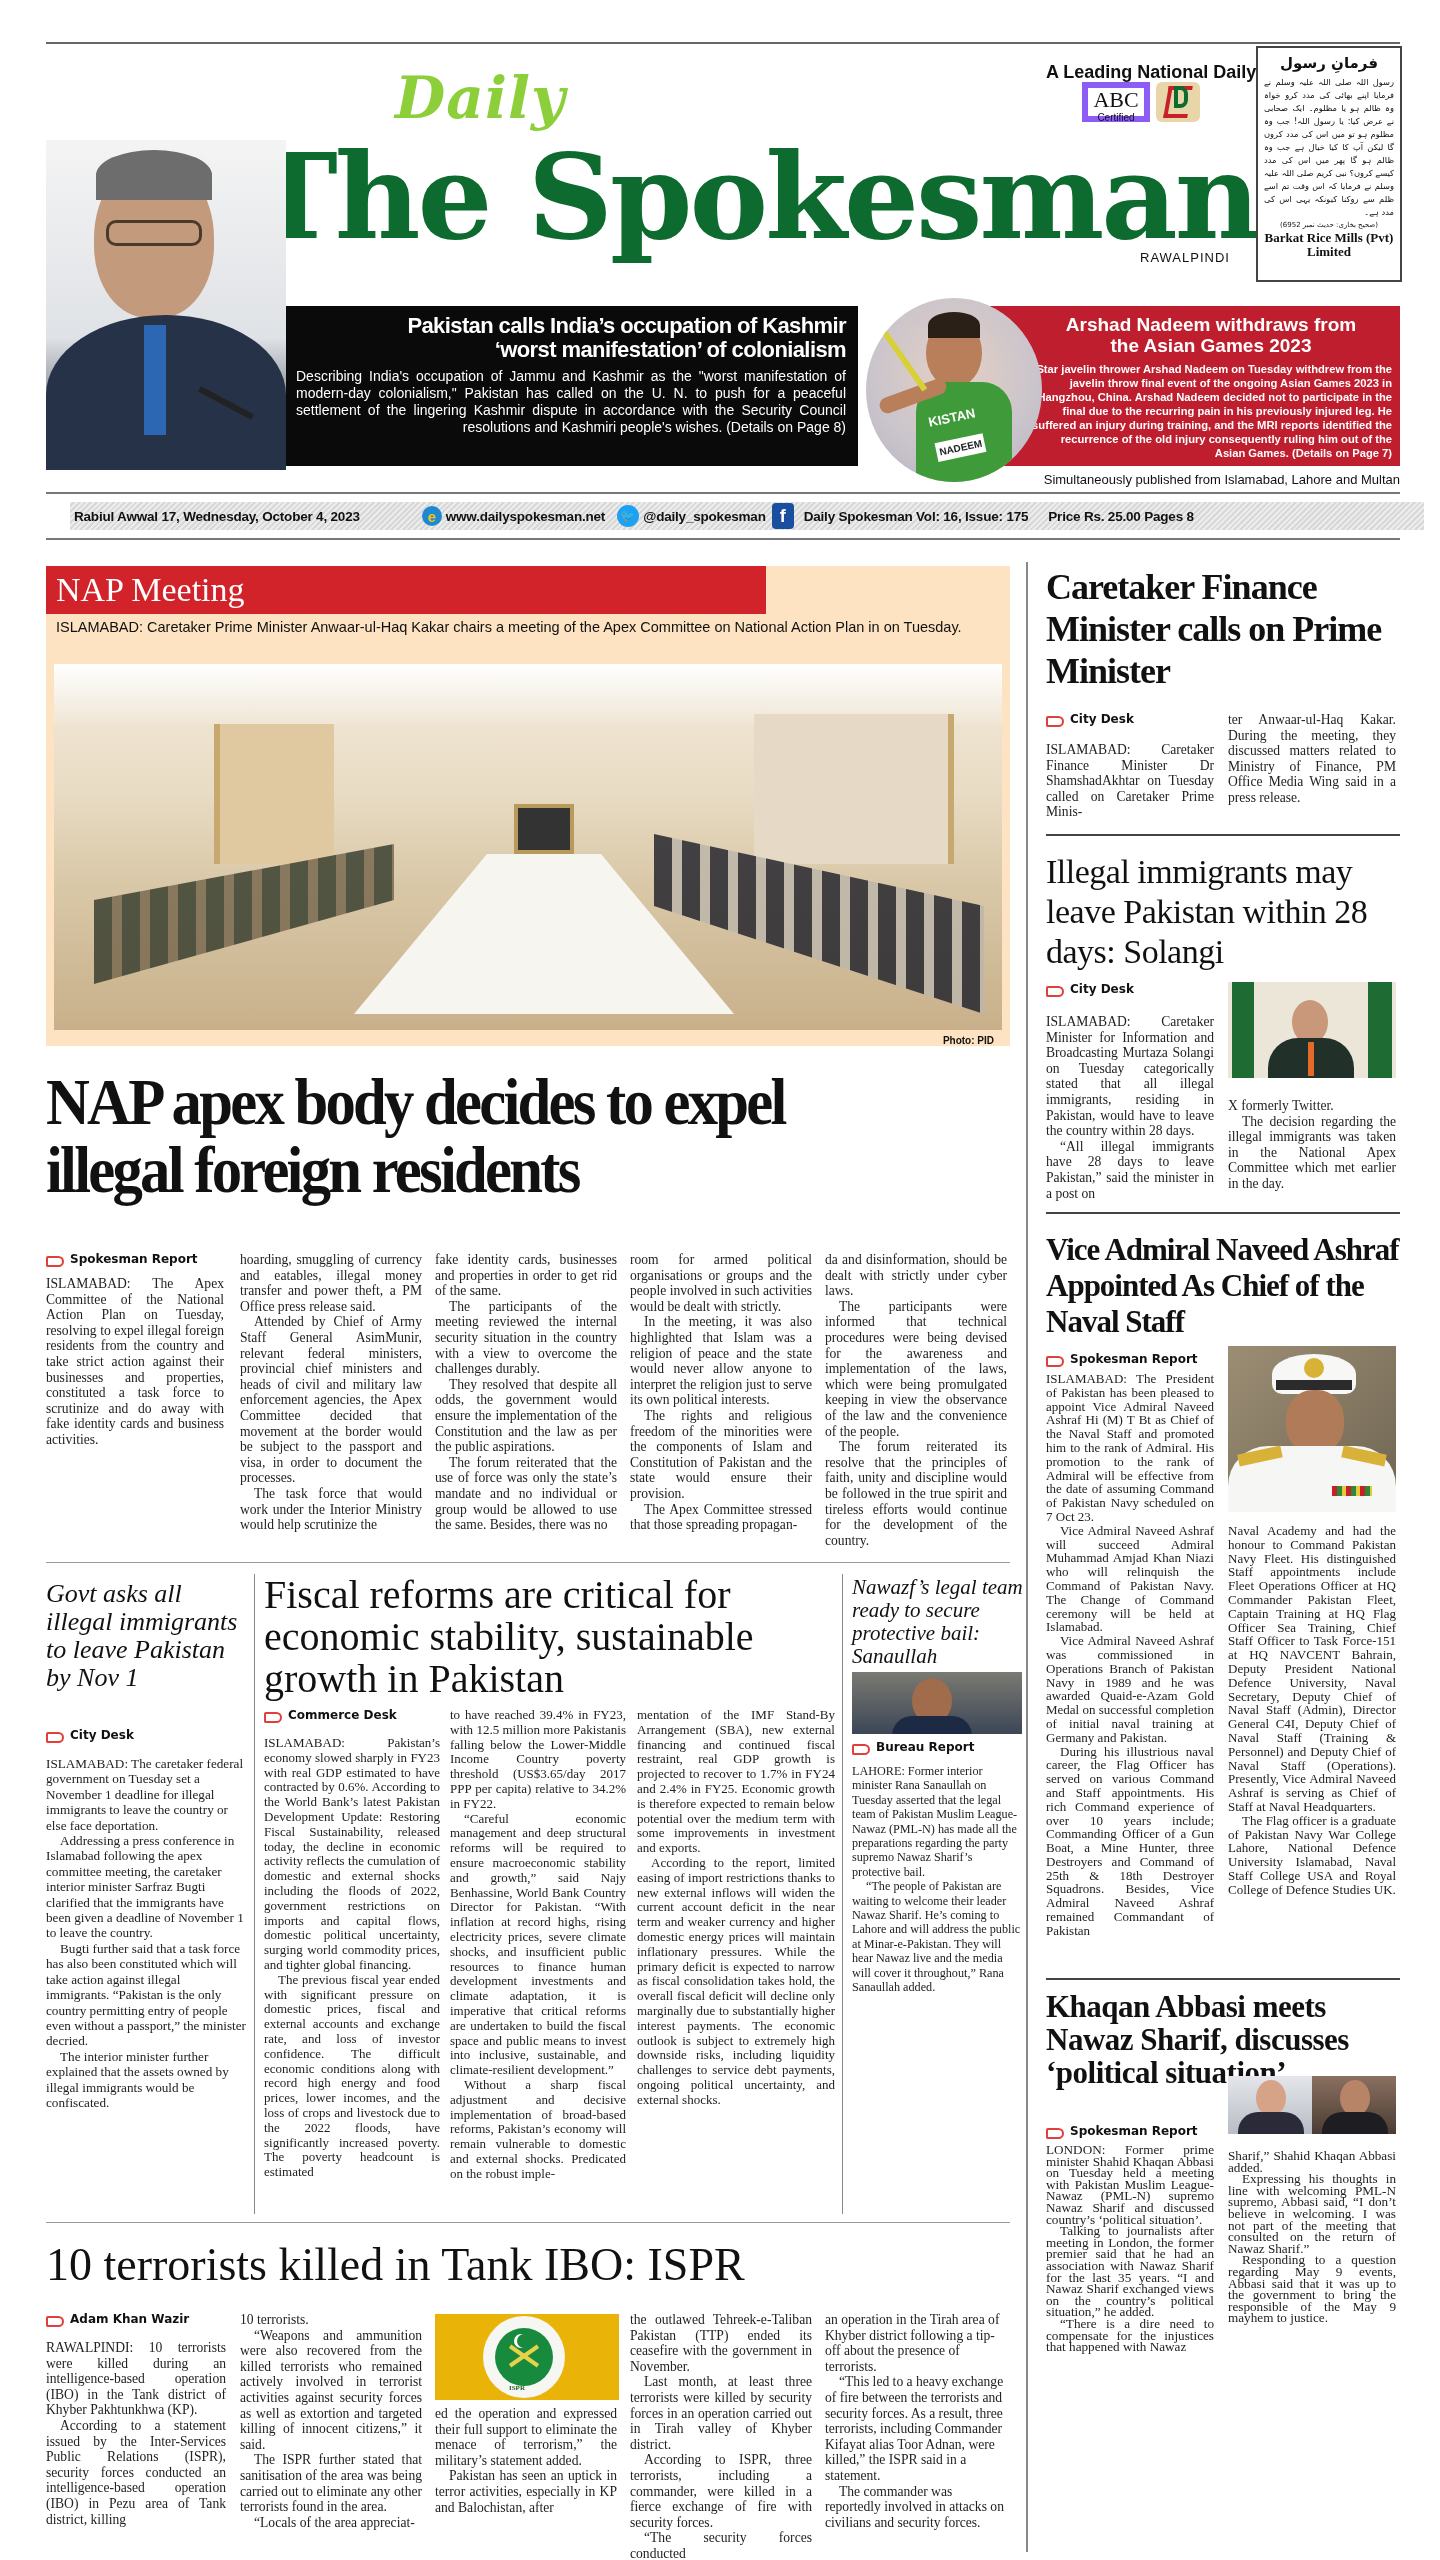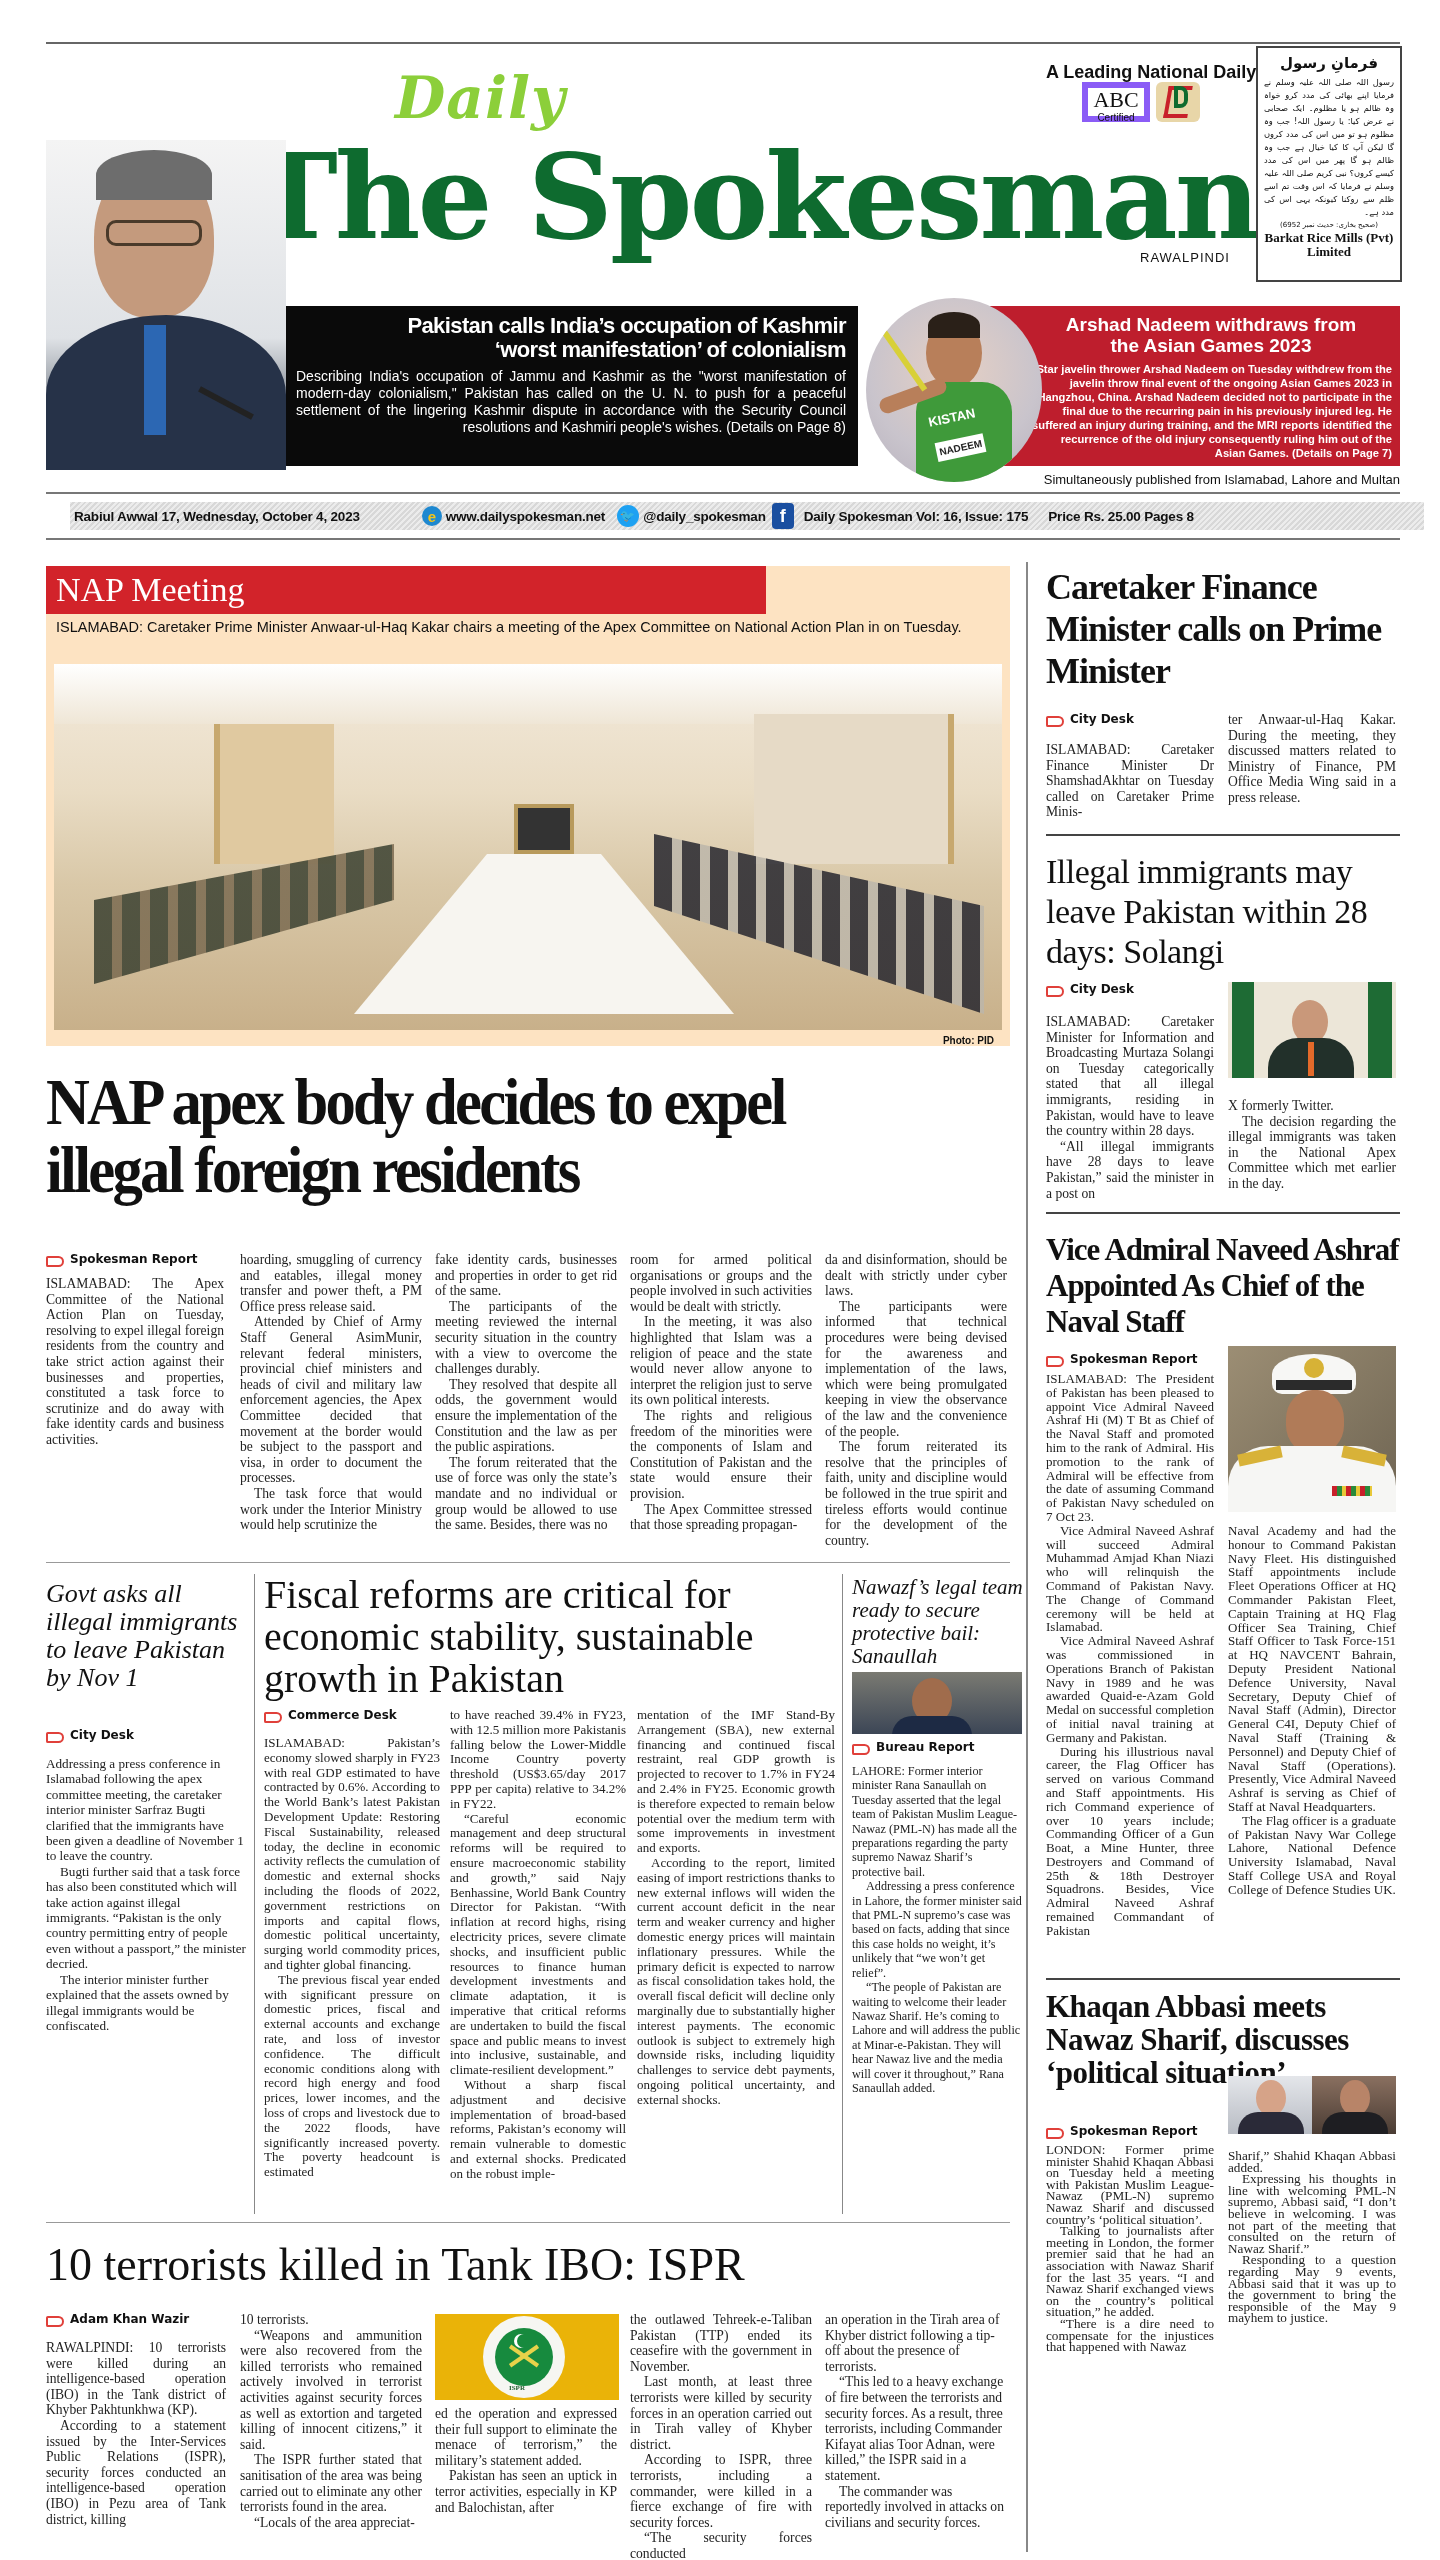--- a/index.html
+++ b/index.html
@@ -141,20 +141,21 @@
   </div>
 
 <div class="hr" style="left:46px;top:1562px;width:964px;height:1px;background:#999;"></div>
 
 <div class="head" style="left:46px;top:1580px;width:200px;font-style:italic;font-size:26px;line-height:28px;">Govt asks all illegal immigrants to leave Pakistan by Nov 1</div>
 <div class="byline" style="left:46px;top:1728px;">
     <span class="ic"></span>
     <span>City Desk</span>
   </div>
 <div class="col" style="left:46px;top:1756px;width:200px;text-align:left;font-size:13.2px;line-height:15.4px;">
+    <p>ISLAMABAD: The caretaker federal government on Tuesday set a November 1 deadline for illegal immigrants to leave the country or else face deportation.</p>
     <p>Addressing a press conference in Islamabad following the apex committee meeting, the caretaker interior minister Sarfraz Bugti clarified that the immigrants have been given a deadline of November 1 to leave the country.</p>
     <p>Bugti further said that a task force has also been constituted which will take action against illegal immigrants. “Pakistan is the only country permitting entry of people even without a passport,” the minister decried.</p>
     <p>The interior minister further explained that the assets owned by illegal immigrants would be confiscated.</p>
   </div>
 
 <div class="vr" style="left:254px;top:1574px;height:640px;width:1px;"></div>
 
 <div class="head" style="left:264px;top:1574px;width:560px;font-size:40px;line-height:42px;">Fiscal reforms are critical for economic stability, sustainable growth in Pakistan</div>
 <div class="byline" style="left:264px;top:1708px;">
     <span class="ic"></span>
@@ -180,21 +181,20 @@
 <div class="photo" style="left:852px;top:1672px;width:170px;height:62px;background:linear-gradient(180deg,#7a7a72,#3c4656);">
   <div style="position:absolute;left:60px;top:6px;width:40px;height:46px;border-radius:50%;background:#a06c4c;"></div>
   <div style="position:absolute;left:40px;top:44px;width:80px;height:20px;background:#1d2a44;border-radius:20px 20px 0 0;"></div>
 </div>
 <div class="byline" style="left:852px;top:1740px;">
     <span class="ic"></span>
     <span>Bureau Report</span>
   </div>
 <div class="col" style="left:852px;top:1764px;width:170px;text-align:left;font-size:12.2px;line-height:14.4px;">
     <p>LAHORE: Former interior minister Rana Sanaullah on Tuesday asserted that the legal team of Pakistan Muslim League-Nawaz (PML-N) has made all the preparations regarding the party supremo Nawaz Sharif’s protective bail.</p>
-    <p>Addressing a press conference in Lahore, the former minister said that PML-N supremo’s case was based on facts, adding that since this case holds no weight, it’s unlikely that “we won’t get relief”.</p>
     <p>“The people of Pakistan are waiting to welcome their leader Nawaz Sharif. He’s coming to Lahore and will address the public at Minar-e-Pakistan. They will hear Nawaz live and the media will cover it throughout,” Rana Sanaullah added.</p>
   </div>
 
 <div class="hr" style="left:46px;top:2222px;width:964px;height:1px;background:#999;"></div>
 
 <div class="head" style="left:46px;top:2240px;width:960px;font-size:46px;line-height:50px;">10 terrorists killed in Tank IBO: ISPR</div>
 <div class="byline" style="left:46px;top:2312px;">
     <span class="ic"></span>
     <span>Adam Khan Wazir</span>
   </div>

